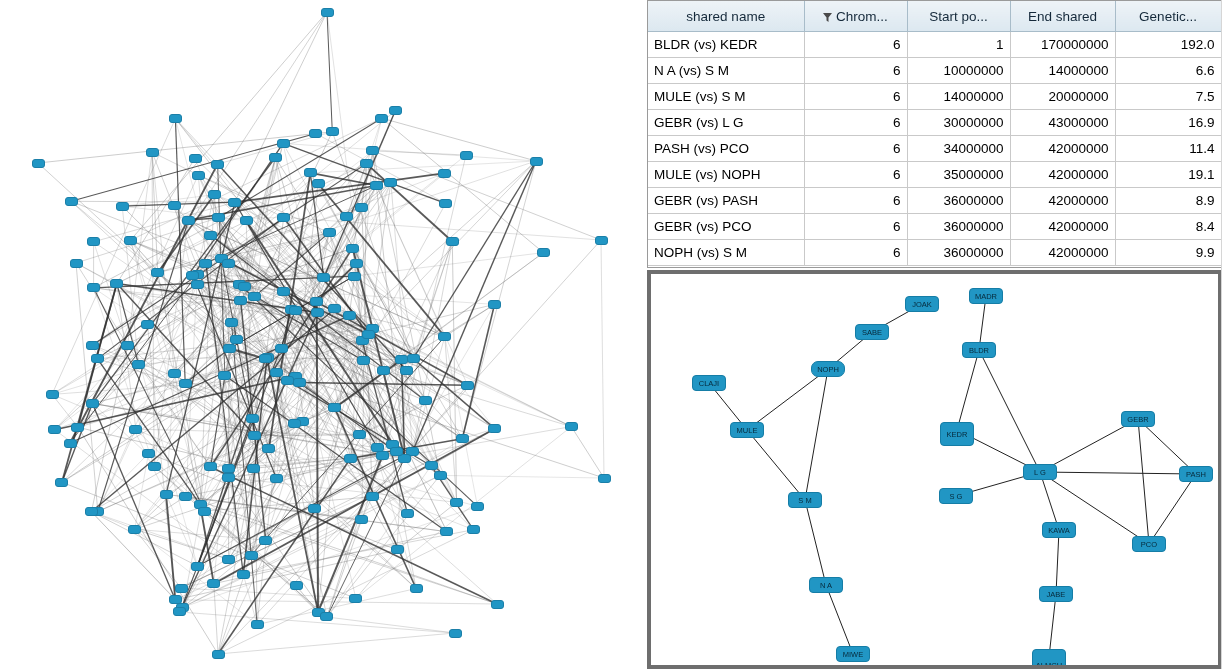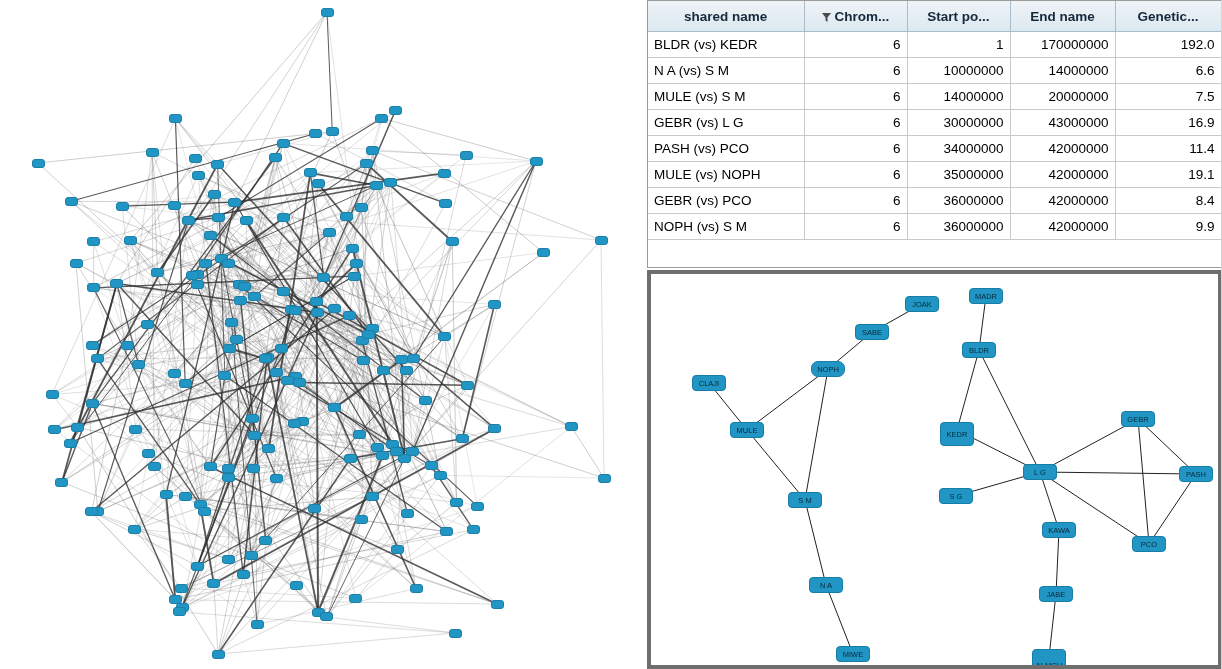--- a/index.html
+++ b/index.html
@@ -63,21 +63,21 @@
     width: 100%;
     table-layout: fixed;
     font-size: 13.5px;
   }
   table.cy-table th {
     background: linear-gradient(to bottom, #eef3f7 0%, #dce8f0 100%);
     border: 1px solid #a8bcc9;
     border-top: none;
     border-left: none;
     padding: 4px 0;
-    font-weight: bold;
+    font-weight: normal;
     color: #15293a;
     text-align: center;
     height: 22px;
     white-space: nowrap;
     overflow: hidden;
     position: relative;
   }
   table.cy-table th.th-left { text-align: center; }
   table.cy-table td {
     border-bottom: 1px solid #c9c9c9;
@@ -968,21 +968,21 @@
             <span class="filter-icon">
               <svg width="9" height="9" viewBox="0 0 9 9">
                   <polygon points="0,0 9,0 5.5,4.5 5.5,9 3.5,7.5 3.5,4.5" fill="#4a4a4a"></polygon>
                 </svg>
             </span><span>Chrom...</span>
           </th>
           <th>
             <span>Start po...</span>
           </th>
           <th>
-            <span>End name</span>
+            <span>End shared</span>
           </th>
           <th>
             <span>Genetic...</span>
           </th>
         </tr>
       </thead>
       <tbody id="table-body">
           <tr>
             <td class="txt">BLDR (vs) KEDR</td>
             <td class="num">6</td>
@@ -1017,20 +1017,27 @@
             <td class="num">34000000</td>
             <td class="num">42000000</td>
             <td class="num">11.4</td>
           </tr>
           <tr>
             <td class="txt">MULE (vs) NOPH</td>
             <td class="num">6</td>
             <td class="num">35000000</td>
             <td class="num">42000000</td>
             <td class="num">19.1</td>
+          </tr>
+          <tr>
+            <td class="txt">GEBR (vs) PASH</td>
+            <td class="num">6</td>
+            <td class="num">36000000</td>
+            <td class="num">42000000</td>
+            <td class="num">8.9</td>
           </tr>
           <tr>
             <td class="txt">GEBR (vs) PCO</td>
             <td class="num">6</td>
             <td class="num">36000000</td>
             <td class="num">42000000</td>
             <td class="num">8.4</td>
           </tr>
           <tr>
             <td class="txt">NOPH (vs) S M</td>

